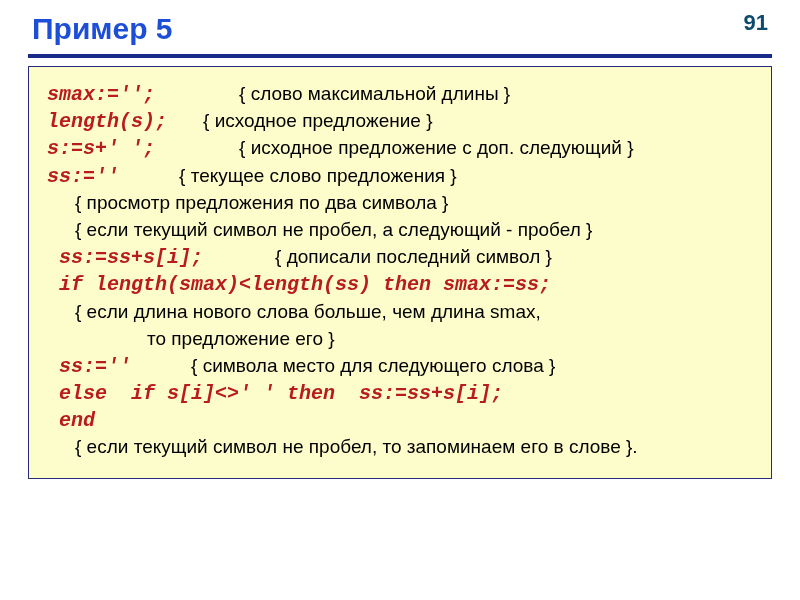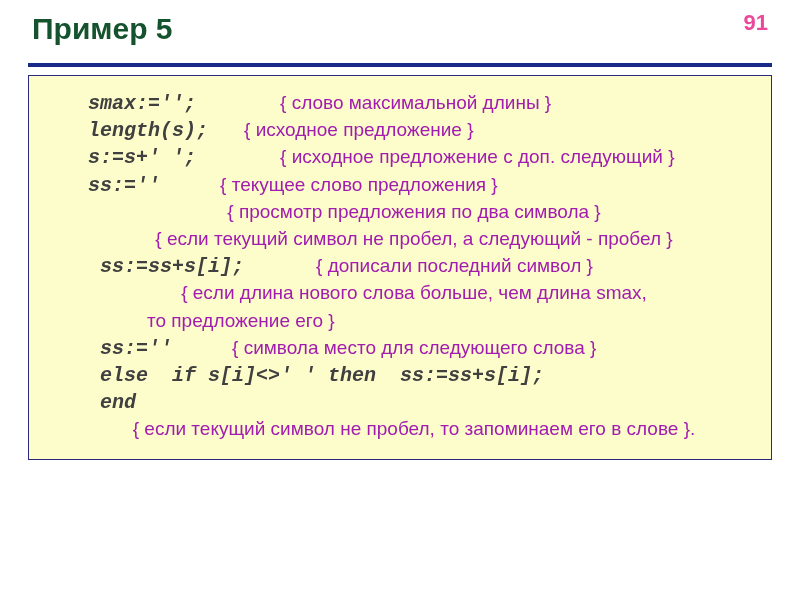--- a/index.html
+++ b/index.html
@@ -15,46 +15,46 @@
     height: 600px;
     position: relative;
     padding: 12px 28px;
   }
   .page-number {
     position: absolute;
     top: 10px;
     right: 32px;
     font-size: 22px;
     font-weight: bold;
-    color: #ec4899;
+    color: #0c4a6e;
   }
   .title {
     font-size: 30px;
     font-weight: bold;
-    color: #14532d;
-    margin-bottom: 17px;
+    color: #1d4ed8;
+    margin-bottom: 8px;
     padding-left: 4px;
   }
   .rule {
     height: 4px;
     background: #1a2a8a;
     margin-bottom: 8px;
   }
   .codebox {
     background: #fdfccb;
     border: 1px solid #2a2a7a;
     padding: 14px 18px 16px 18px;
     font-family: "Courier New", monospace;
     font-size: 20px;
     line-height: 1.36;
   }
-  .code-b { font-weight: bold; font-style: italic; color: #404040; margin-left: 41px; }
-  .cmt   { color: #a21caf; font-style: normal; font-weight: normal; font-family: Arial, sans-serif; font-size: 19px; }
+  .code-b { font-weight: bold; font-style: italic; color: #b91c1c; }
+  .cmt   { color: #000000; font-style: normal; font-weight: normal; font-family: Arial, sans-serif; font-size: 19px; }
   .ln   { white-space: pre; }
-  .indent { padding-left: 28px; text-align: center; }
+  .indent { padding-left: 28px; }
 </style>
 </head>
 <body>
 
 <div class="slide">
   <div class="page-number">91</div>
   <div class="title">Пример 5</div>
   <div class="rule"></div>
 
   <div class="codebox">
@@ -68,20 +68,21 @@
     <div class="ln"><span class="code-b">ss:=''</span>     <span class="cmt">{ текущее слово предложения }</span></div>
 
 
     <div class="ln indent"><span class="cmt">{ просмотр предложения по два символа }</span></div>
 
 
     <div class="ln indent"><span class="cmt">{ если текущий символ не пробел, а следующий - пробел }</span></div>
 
     <div class="ln"><span class="code-b"> ss:=ss+s[i];</span>      <span class="cmt">{ дописали последний символ }</span></div>
 
+    <div class="ln"><span class="code-b"> if length(smax)&lt;length(ss) then smax:=ss;</span></div>
 
     <div class="ln indent"><span class="cmt">{ если длина нового слова больше, чем длина smax,</span></div>
     <div class="ln" style="padding-left:100px;"><span class="cmt">то предложение его }</span></div>
 
     <div class="ln"><span class="code-b"> ss:=''</span>     <span class="cmt">{ символа место для следующего слова }</span></div>
 
     <div class="ln"><span class="code-b"> else  if s[i]&lt;&gt;' ' then  ss:=ss+s[i];</span></div>
 
     <div class="ln"><span class="code-b"> end</span></div>
 

